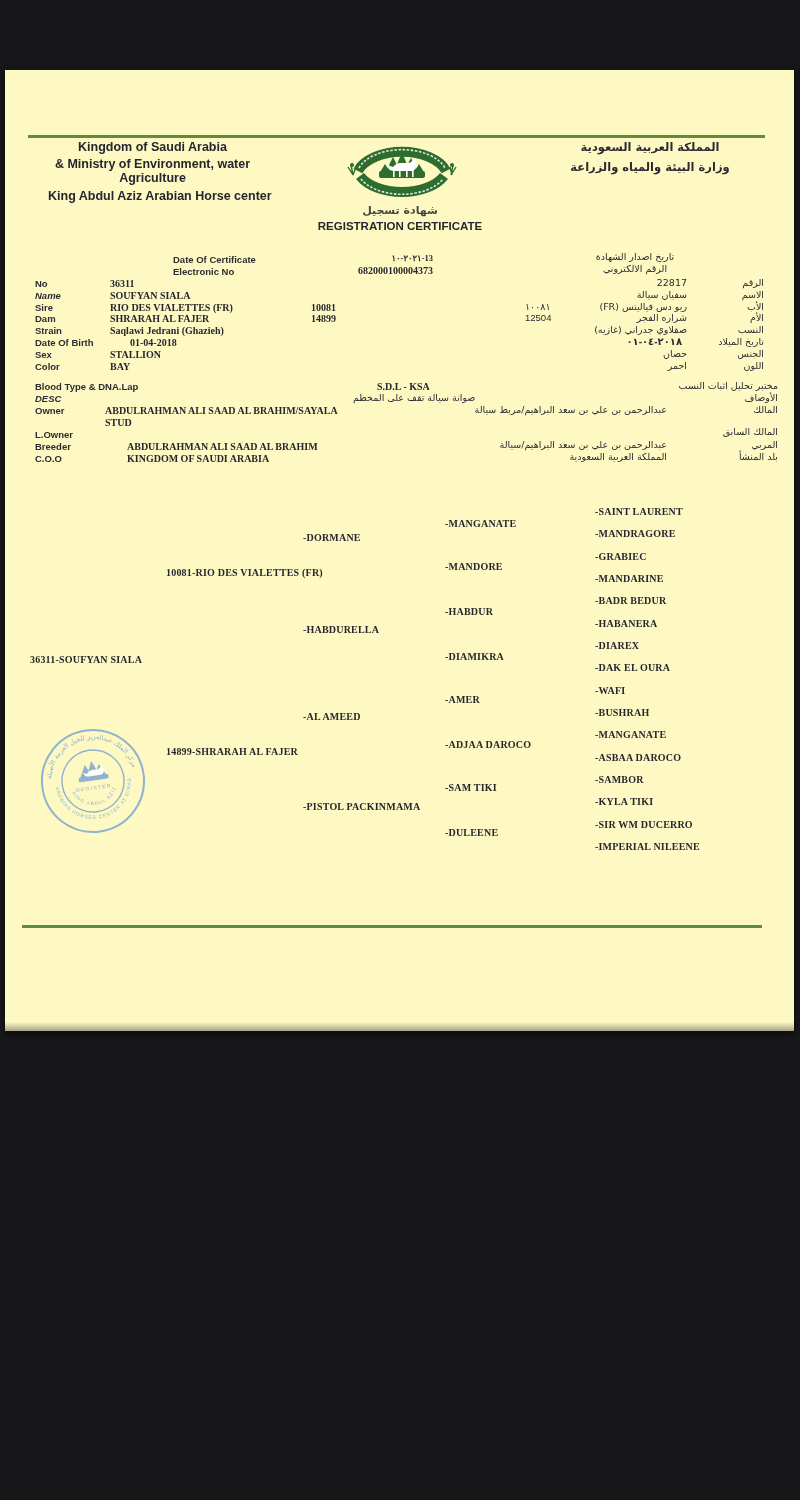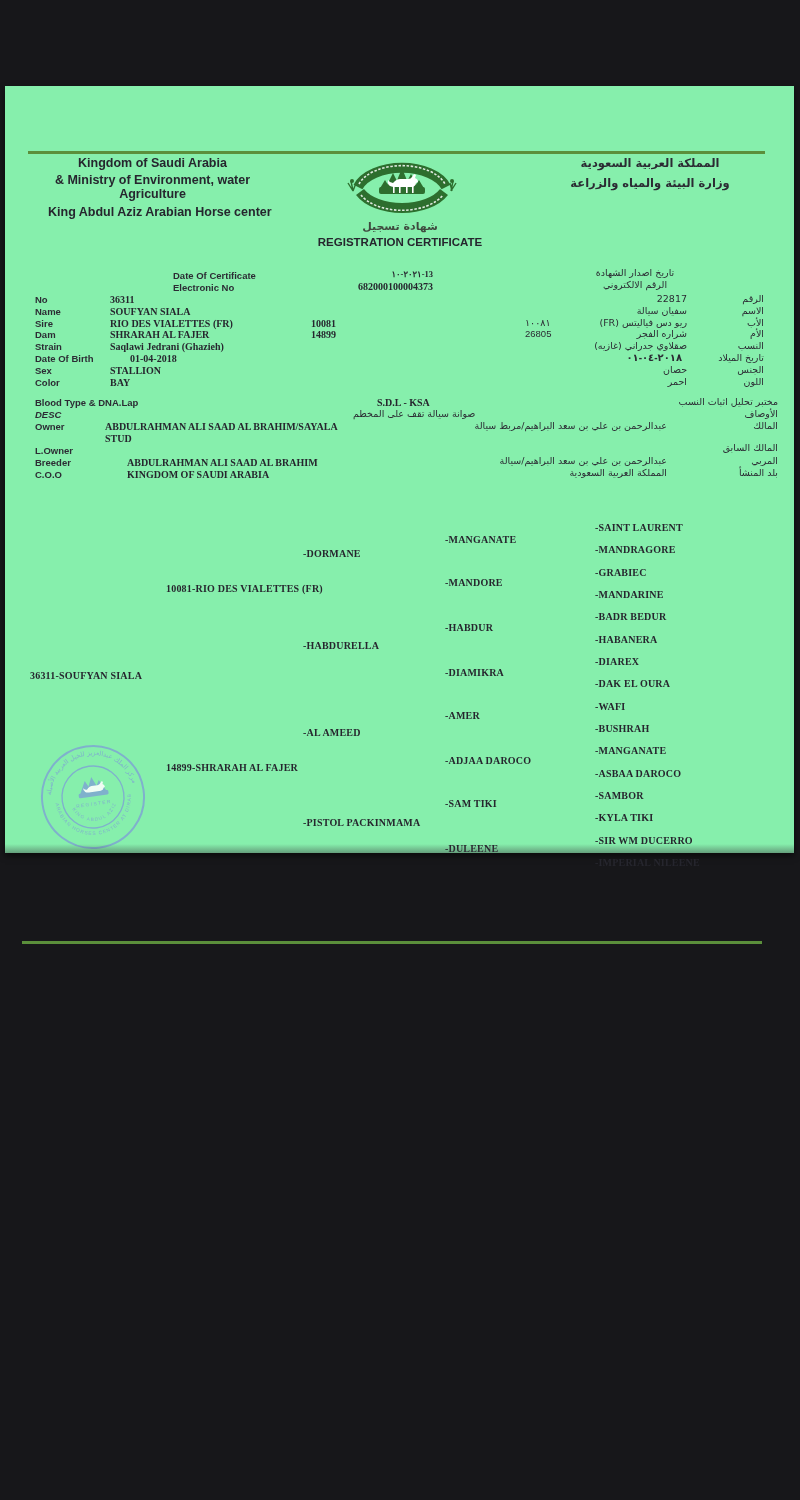--- a/index.html
+++ b/index.html
@@ -1,19 +1,19 @@
 <!DOCTYPE html>
 <html><head>
 <meta charset="utf-8">
 <style>
   html,body{margin:0;padding:0;}
   body{width:800px;height:1500px;background:#17171a;position:relative;overflow:hidden;
        font-family:"Liberation Sans","DejaVu Sans",sans-serif;}
   .abs{position:absolute;}
-  .paper{left:5px;top:86px;width:789px;height:767px;background:#86efac;
+  .paper{left:5px;top:70px;width:789px;height:961px;background:#fef9c3;
          box-shadow:0 3px 6px rgba(0,0,0,.55);}
   .ink{color:#26262e;}
   .sansb{font-family:"Liberation Sans","DejaVu Sans",sans-serif;font-weight:bold;}
   .serifb{font-family:"Liberation Serif","DejaVu Serif",serif;font-weight:bold;}
   .ar{font-family:"DejaVu Sans",sans-serif;direction:rtl;unicode-bidi:plaintext;}
   .nowrap{white-space:nowrap;}
   .gline{background:#5b8f3b;height:3px;}
   .hdr-en{font-size:12.5px;line-height:14px;}
   .hdr-ar{font-size:11.5px;font-weight:600;color:#2b2b33;}
   .lbl{font-size:9.5px;font-weight:bold;color:#2c2c34;}
@@ -78,36 +78,36 @@
   <div class="abs serifb ink val nowrap" style="left:300px;top:183px;width:128px;text-align:right;direction:ltr;font-size:8.5px;">٢٠٢١-١٠-13</div>
   <div class="abs serifb ink val nowrap" style="left:300px;top:195px;width:128px;text-align:right;">682000100004373</div>
   <div class="abs arval ar" style="left:555px;top:181px;width:150px;text-align:center;">تاريخ اصدار الشهادة</div>
   <div class="abs arval ar" style="left:555px;top:193px;width:150px;text-align:center;">الرقم الالكتروني</div>
 
   <div class="abs lbl" style="left:30px;top:208px;">No</div>
   <div class="abs serifb ink val" style="left:105px;top:208px;">36311</div>
   <div class="abs arval ar nowrap" style="right:107px;top:207px;">22817</div>
   <div class="abs arval ar" style="right:30px;top:207px;">الرقم</div>
 
-  <div class="abs lbl" style="left:30px;top:220px;">Name</div>
+  <div class="abs lbl" style="left:30px;top:220px;font-style:italic;">Name</div>
   <div class="abs serifb ink val" style="left:105px;top:220px;">SOUFYAN SIALA</div>
   <div class="abs arval ar nowrap" style="right:107px;top:219px;">سفيان سيالة</div>
   <div class="abs arval ar" style="right:30px;top:219px;">الاسم</div>
 
   <div class="abs lbl" style="left:30px;top:232px;">Sire</div>
   <div class="abs serifb ink val" style="left:105px;top:232px;">RIO DES VIALETTES (FR)</div>
   <div class="abs serifb ink val" style="left:306px;top:232px;">10081</div>
   <div class="abs arval nowrap" style="left:520px;top:231px;">١٠٠٨١</div>
   <div class="abs arval ar nowrap" style="right:107px;top:231px;">ريو دس فياليتس (FR)</div>
   <div class="abs arval ar" style="right:30px;top:231px;">الأب</div>
 
   <div class="abs lbl" style="left:30px;top:243px;">Dam</div>
   <div class="abs serifb ink val" style="left:105px;top:243px;">SHRARAH AL FAJER</div>
   <div class="abs serifb ink val" style="left:306px;top:243px;">14899</div>
-  <div class="abs arval nowrap" style="left:520px;top:242px;">26805</div>
+  <div class="abs arval nowrap" style="left:520px;top:242px;">12504</div>
   <div class="abs arval ar nowrap" style="right:107px;top:242px;">شراره الفجر</div>
   <div class="abs arval ar" style="right:30px;top:242px;">الأم</div>
 
   <div class="abs lbl" style="left:30px;top:255px;">Strain</div>
   <div class="abs serifb ink val" style="left:105px;top:255px;font-weight:600;">Saqlawi Jedrani (Ghazieh)</div>
   <div class="abs arval ar nowrap" style="right:107px;top:254px;">صقلاوي جدراني (غازيه)</div>
   <div class="abs arval ar" style="right:30px;top:254px;">النسب</div>
 
   <div class="abs lbl" style="left:30px;top:267px;">Date Of Birth</div>
   <div class="abs serifb ink val" style="left:125px;top:267px;">01-04-2018</div>

